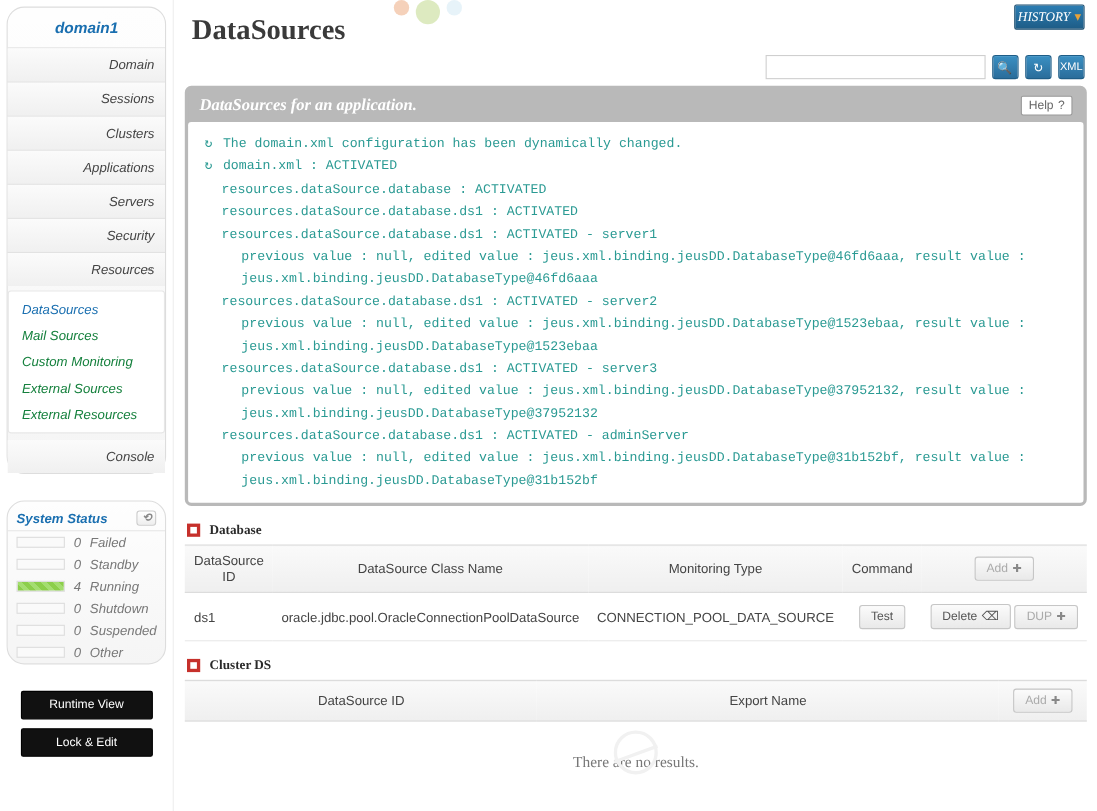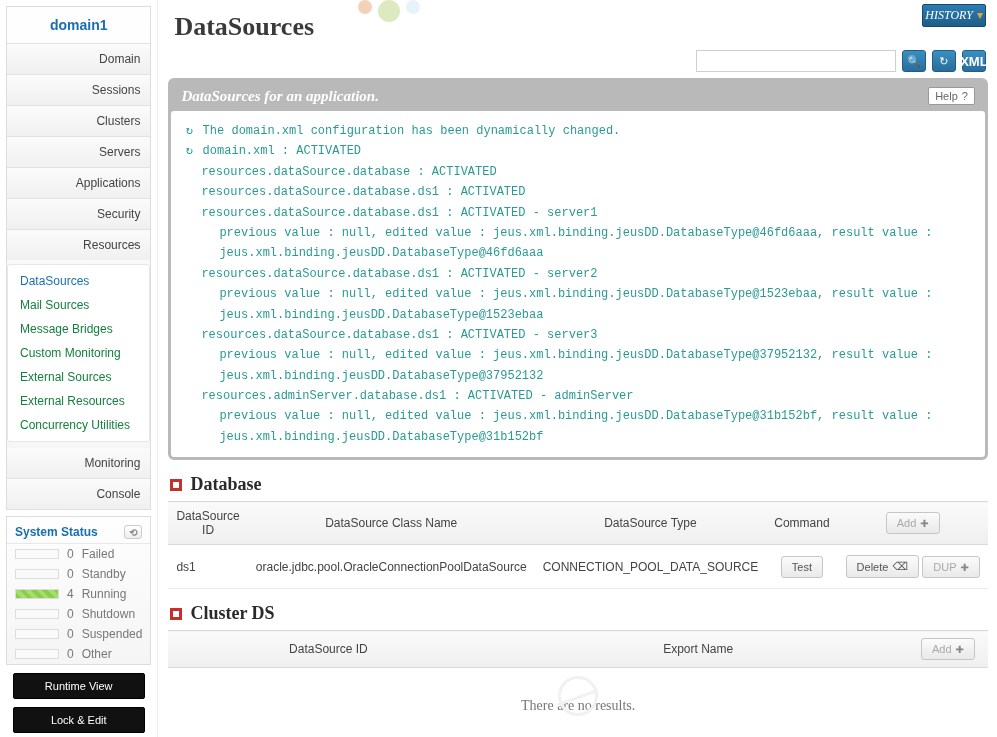--- a/index.html
+++ b/index.html
@@ -1,50 +1,50 @@
 <!DOCTYPE html>
 <html><head>
 <meta charset="utf-8">
 <style>
   * { box-sizing: border-box; margin: 0; padding: 0; }
   body { font-family: Arial, Helvetica, sans-serif; font-size: 12px; color: #333; background: #fff; }
   .layout { display: flex; width: 997px; }
   .sidebar { width: 175px; padding: 6px 6px 10px 6px; background: #fff; border-right: 1px solid #eee; }
-  .sb-panel { border: 1px solid #ddd; border-radius: 0; background: linear-gradient(#fefefe,#f5f5f5); margin-bottom: 6px; }
+  .sb-panel { border: 1px solid #ddd; border-radius: 16px; background: linear-gradient(#fefefe,#f5f5f5); margin-bottom: 24px; font-style: italic; }
   .sb-title { text-align: center; color: #1a6fb0; font-weight: bold; padding: 10px 0; font-size: 14px; border-bottom: 1px solid #e2e2e2; }
   .sb-item { display:block; padding: 8px 10px; border-top: 1px solid #e2e2e2; color: #444; background: linear-gradient(#fbfbfb,#f0f0f0); cursor:pointer; position:relative;text-align:right; }
   .sb-item:first-of-type { border-top: none; }
   .sb-item.expandable::after { content: "\2304"; position:absolute; right:10px; top:6px; color:#888; font-size:11px; }
   .sub-list { background:#fff; border:1px solid #e7e7e7; border-radius:3px; margin:4px 0 6px 0; padding:4px 0; }
   .sub-item { padding: 5px 12px; color:#15803d; cursor:pointer; }
   .sub-item.active { color:#1a6fb0; }
   .sys-head { display:flex; justify-content:space-between; align-items:center; padding:8px 8px 4px 8px; color:#1a6fb0; font-weight:bold; border-bottom:1px solid #e7e7e7;}
   .refresh-btn { width:18px; height:14px; border:1px solid #ccc; border-radius:3px; background:linear-gradient(#fff,#eee); display:inline-flex; align-items:center; justify-content:center; cursor:pointer; font-size:10px; color:#888;}
   .status-row { display:flex; align-items:center; gap:8px; padding:3px 8px; color:#777; }
   .bar { width:44px; height:10px; border:1px solid #ddd; background:#fafafa; }
   .bar.full { background: repeating-linear-gradient(45deg,#8cce4b,#8cce4b 4px,#a4dd70 4px,#a4dd70 8px); }
-  .btn-dark { display:block; width:132px; margin:8px auto 0 auto; text-align:center; padding:6px 0; background:#111; color:#fff; border:1px solid #000; border-radius:2px; font-size:11px; cursor:pointer;}
+  .btn-dark { display:block; width:120px; margin:8px auto 0 auto; text-align:center; padding:6px 0; background:#111; color:#fff; border:1px solid #000; border-radius:2px; font-size:11px; cursor:pointer;}
   .main { flex:1; padding: 6px 10px 10px 10px; position:relative; }
   .history { position:absolute; right:12px; top:4px; }
   .hist-btn { background: linear-gradient(#2b7db3,#1e5d87); color:#fff; border:1px solid #174b6e; padding:3px 2px; font-weight:normal; font-family: Georgia, serif; font-style:italic; font-size:12px; cursor:pointer; border-radius:2px; display:inline-flex; align-items:center; gap:4px;}
   .hist-btn .chev { color:#e8a23a; font-style:normal; }
   .page-title { font-family: "Palatino Linotype", Georgia, serif; font-size:26px; color:#3a3a3a; padding: 6px 0 8px 6px; }
   .toolbar { display:flex; justify-content:flex-end; align-items:center; gap:6px; padding-right:2px; margin-bottom:6px;}
   .search-box { width:200px; height:22px; border:1px solid #cfcfcf; padding:0 6px; font-size:12px;}
   .iconbtn { width:24px; height:22px; border:1px solid #1e5d87; border-radius:3px; background:linear-gradient(#3a8fc2,#2a6d9b); color:#fff; display:inline-flex; align-items:center; justify-content:center; cursor:pointer; font-size:11px;}
-  .iconbtn.xml { font-size:13px; font-weight:bold; }
+  .iconbtn.xml { font-size:10px; font-weight:normal; }
   .panel { border:3px solid #b9b9b9; border-radius:6px; background:#b9b9b9; padding:0; margin-bottom:10px;}
   .panel-head { display:flex; justify-content:space-between; align-items:center; padding:6px 10px; color:#fff; font-weight:bold; font-family: Georgia, serif; font-style:italic; font-size:15px;}
   .help-btn { background:#fff; color:#666; border:1px solid #999; padding:2px 6px; font-size:11px; font-style:normal; font-family:Arial; font-weight:normal; cursor:pointer; border-radius:2px; display:inline-flex; align-items:center; gap:4px;}
   .panel-body { background:#fff; border-radius:3px; padding:10px 12px; }
   .log-line { font-family: "Courier New", monospace; font-size:12px; color:#2a9a93; line-height:1.7; }
   .log-line .reload { display:inline-block; width:12px; text-align:center; color:#2a9a93; }
   .log-line.indent1 { padding-left:18px; }
   .log-line.indent2 { padding-left:36px; }
-  .sect-head { display:flex; align-items:center; gap:8px; font-family: Georgia, serif; font-size:18px; color:#2a2a2a; font-weight:bold; margin: 14px 0 6px 2px;}
+  .sect-head { display:flex; align-items:center; gap:8px; font-family: Georgia, serif; font-size:12px; color:#2a2a2a; font-weight:bold; margin: 14px 0 6px 2px;}
   .sq { width:12px; height:12px; border:3px solid #c6302b; display:inline-block;}
   table.grid { width:100%; border-collapse:collapse; }
   table.grid th { background: linear-gradient(#fafafa,#efefef); border-top:1px solid #d9d9d9; border-bottom:1px solid #d9d9d9; padding:7px 8px; text-align:center; color:#444; font-weight:normal; font-size:12px;}
   table.grid td { border-bottom:1px solid #e9e9e9; padding:10px 8px; font-size:12px; color:#444; vertical-align:middle;}
   .btn { background:linear-gradient(#fbfbfb,#e9e9e9); border:1px solid #c6c6c6; border-radius:3px; padding:4px 10px; font-size:11px; color:#555; cursor:pointer; display:inline-flex; align-items:flex-end; gap:4px;}
   .btn.disabled { color:#aaa; cursor:default; }
   .btn .plus { font-size:10px; color:#888;}
   .act-cell { text-align:right; white-space:nowrap; }
   .no-results { text-align:center; color:#777; padding:30px 0; font-family: Georgia, serif; font-style: normal; font-size:14px;}
   .no-results-wrap { position:relative; }
@@ -58,36 +58,33 @@
 <body>
 
 <div class="layout">
   <aside class="sidebar">
     <div class="sb-panel">
       <div class="sb-title">domain1</div>
       <div id="sb-main">
           <div class="sb-item">Domain</div>
           <div class="sb-item">Sessions</div>
           <div class="sb-item">Clusters</div>
+          <div class="sb-item">Applications</div>
           <div class="sb-item">Servers</div>
-          <div class="sb-item">Applications</div>
           <div class="sb-item">Security</div>
           <div class="sb-item expandable">Resources</div>
         </div>
       <div class="sub-list" id="sb-sub">
           <div class="sub-item active">DataSources</div>
           <div class="sub-item">Mail Sources</div>
-          <div class="sub-item">Message Bridges</div>
           <div class="sub-item">Custom Monitoring</div>
           <div class="sub-item">External Sources</div>
           <div class="sub-item">External Resources</div>
-          <div class="sub-item">Concurrency Utilities</div>
         </div>
       <div id="sb-bottom">
-          <div class="sb-item">Monitoring</div>
           <div class="sb-item">Console</div>
         </div>
     </div>
     <div class="sb-panel">
       <div class="sys-head">
         <span>System Status</span>
         <span class="refresh-btn">⟲</span>
       </div>
       <div id="sys-rows">
           <div class="status-row">
@@ -158,35 +155,35 @@
           <div class="log-line indent0"><span class="reload">↻</span> The domain.xml configuration has been dynamically changed.</div>
           <div class="log-line indent0"><span class="reload">↻</span> domain.xml : ACTIVATED</div>
           <div class="log-line indent1">resources.dataSource.database : ACTIVATED</div>
           <div class="log-line indent1">resources.dataSource.database.ds1 : ACTIVATED</div>
           <div class="log-line indent1">resources.dataSource.database.ds1 : ACTIVATED - server1</div>
           <div class="log-line indent2">previous value : null, edited value : jeus.xml.binding.jeusDD.DatabaseType@46fd6aaa, result value : jeus.xml.binding.jeusDD.DatabaseType@46fd6aaa</div>
           <div class="log-line indent1">resources.dataSource.database.ds1 : ACTIVATED - server2</div>
           <div class="log-line indent2">previous value : null, edited value : jeus.xml.binding.jeusDD.DatabaseType@1523ebaa, result value : jeus.xml.binding.jeusDD.DatabaseType@1523ebaa</div>
           <div class="log-line indent1">resources.dataSource.database.ds1 : ACTIVATED - server3</div>
           <div class="log-line indent2">previous value : null, edited value : jeus.xml.binding.jeusDD.DatabaseType@37952132, result value : jeus.xml.binding.jeusDD.DatabaseType@37952132</div>
-          <div class="log-line indent1">resources.adminServer.database.ds1 : ACTIVATED - adminServer</div>
+          <div class="log-line indent1">resources.dataSource.database.ds1 : ACTIVATED - adminServer</div>
           <div class="log-line indent2">previous value : null, edited value : jeus.xml.binding.jeusDD.DatabaseType@31b152bf, result value : jeus.xml.binding.jeusDD.DatabaseType@31b152bf</div>
         </div>
     </section>
 
     <div class="sect-head">
       <span class="sq"></span>
       <span>Database</span>
     </div>
     <table class="grid">
       <thead>
           <tr id="db-head">
             <th>DataSource ID</th>
             <th>DataSource Class Name</th>
-            <th>DataSource Type</th>
+            <th>Monitoring Type</th>
             <th>Command</th>
             <th class="act-cell" style="width: 160px;"><button class="btn disabled">Add <span class="plus">✚</span></button></th>
           </tr>
         </thead>
       <tbody id="db-body">
           <tr>
             <td style="width:150px">ds1</td>
             <td style="width:240px">oracle.jdbc.pool.OracleConnectionPoolDataSource</td>
             <td style="width:180px">CONNECTION_POOL_DATA_SOURCE</td>
             <td style="text-align:center"><button class="btn">Test</button></td>

